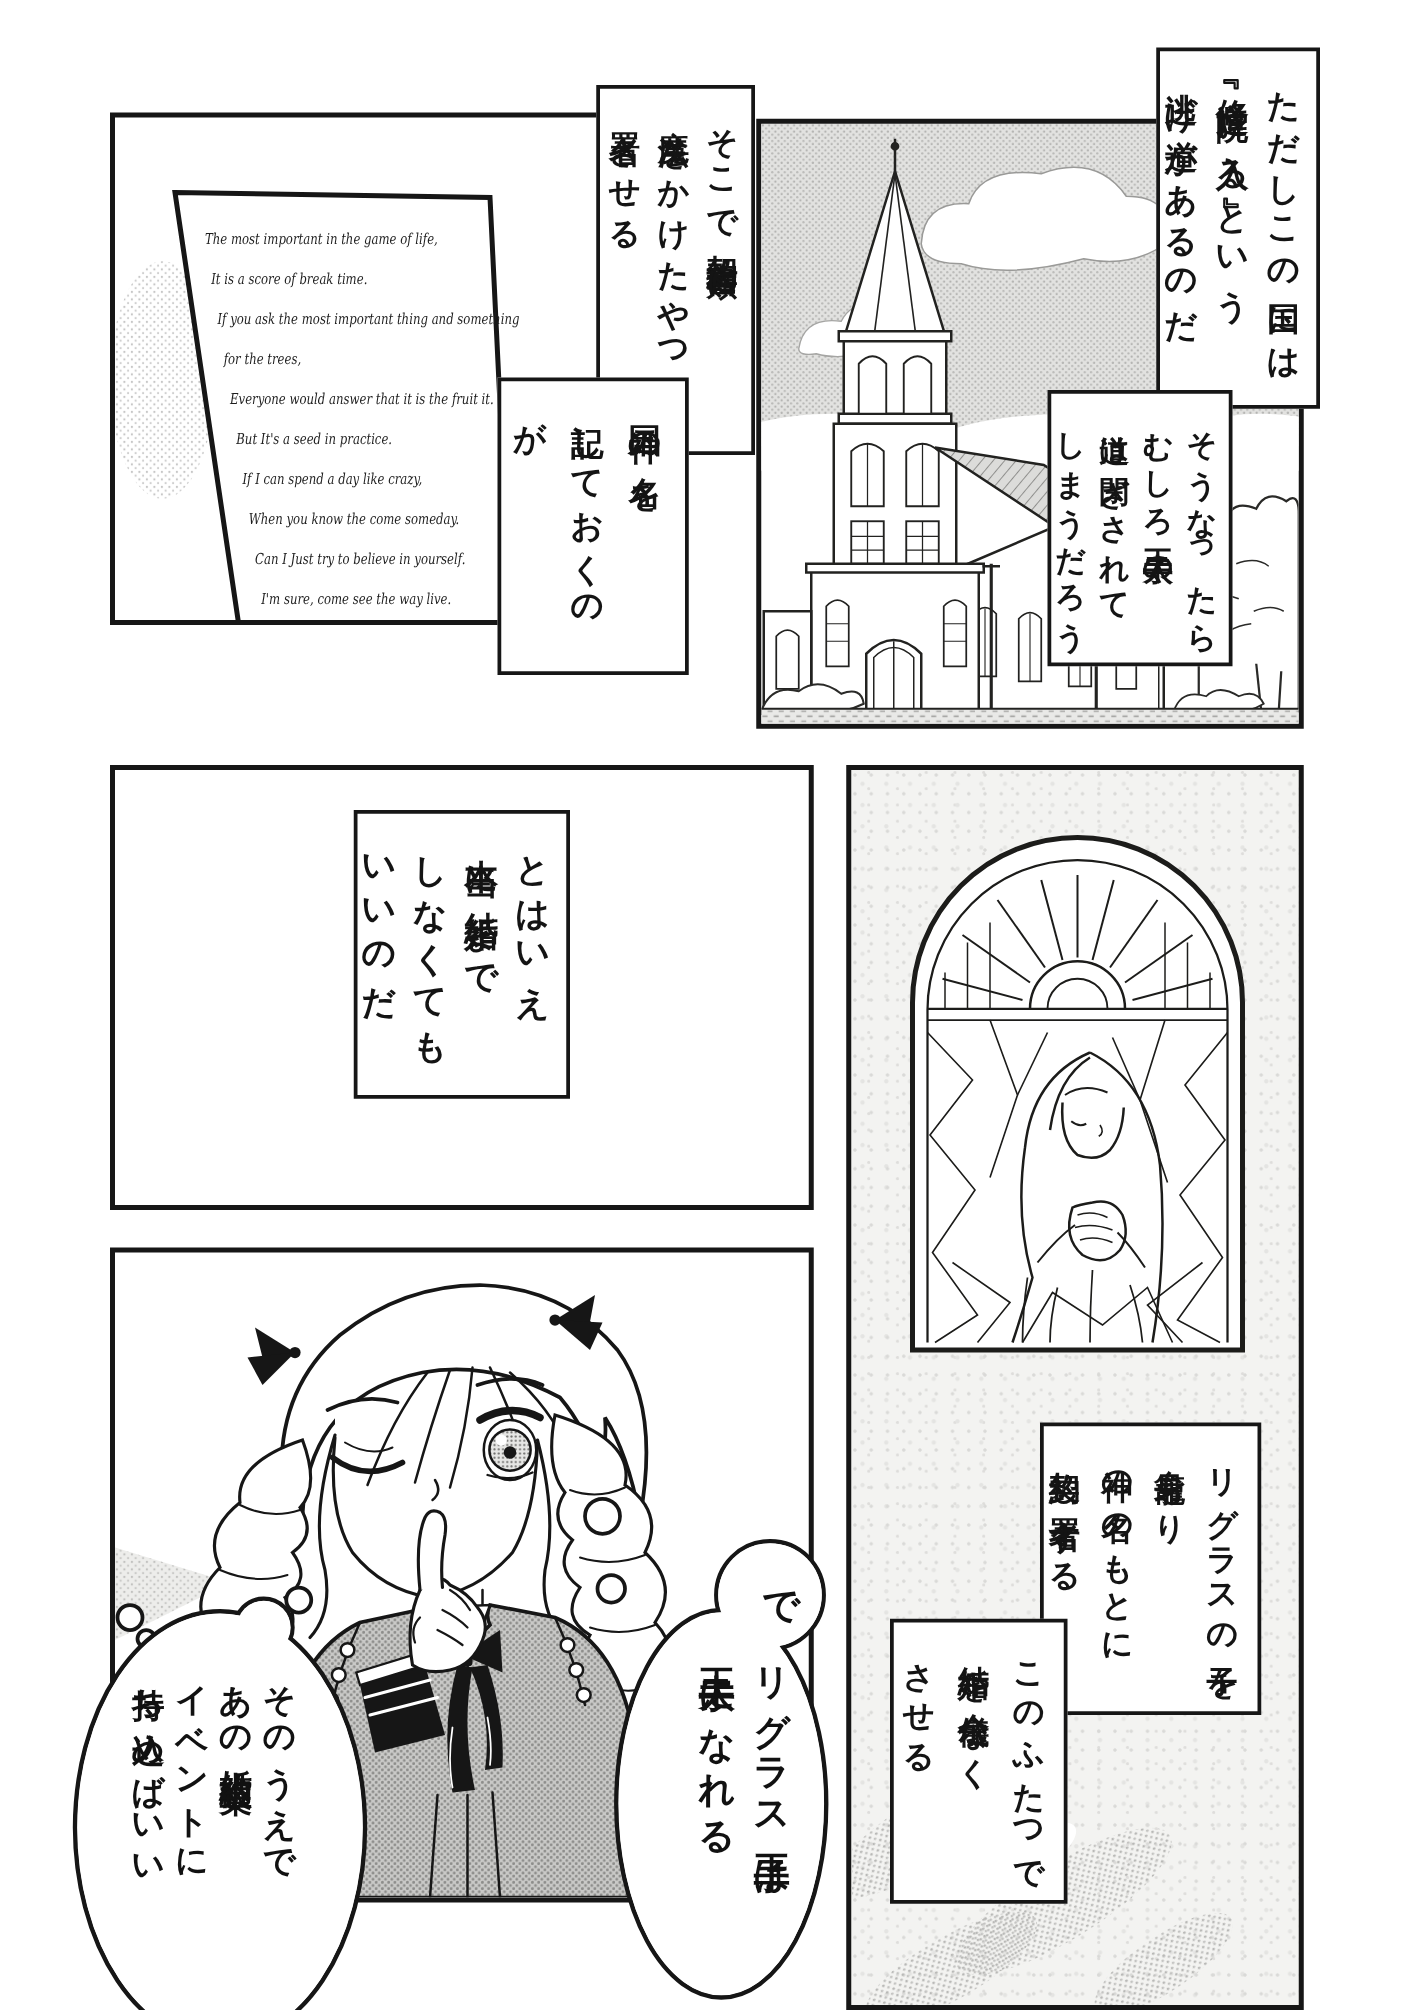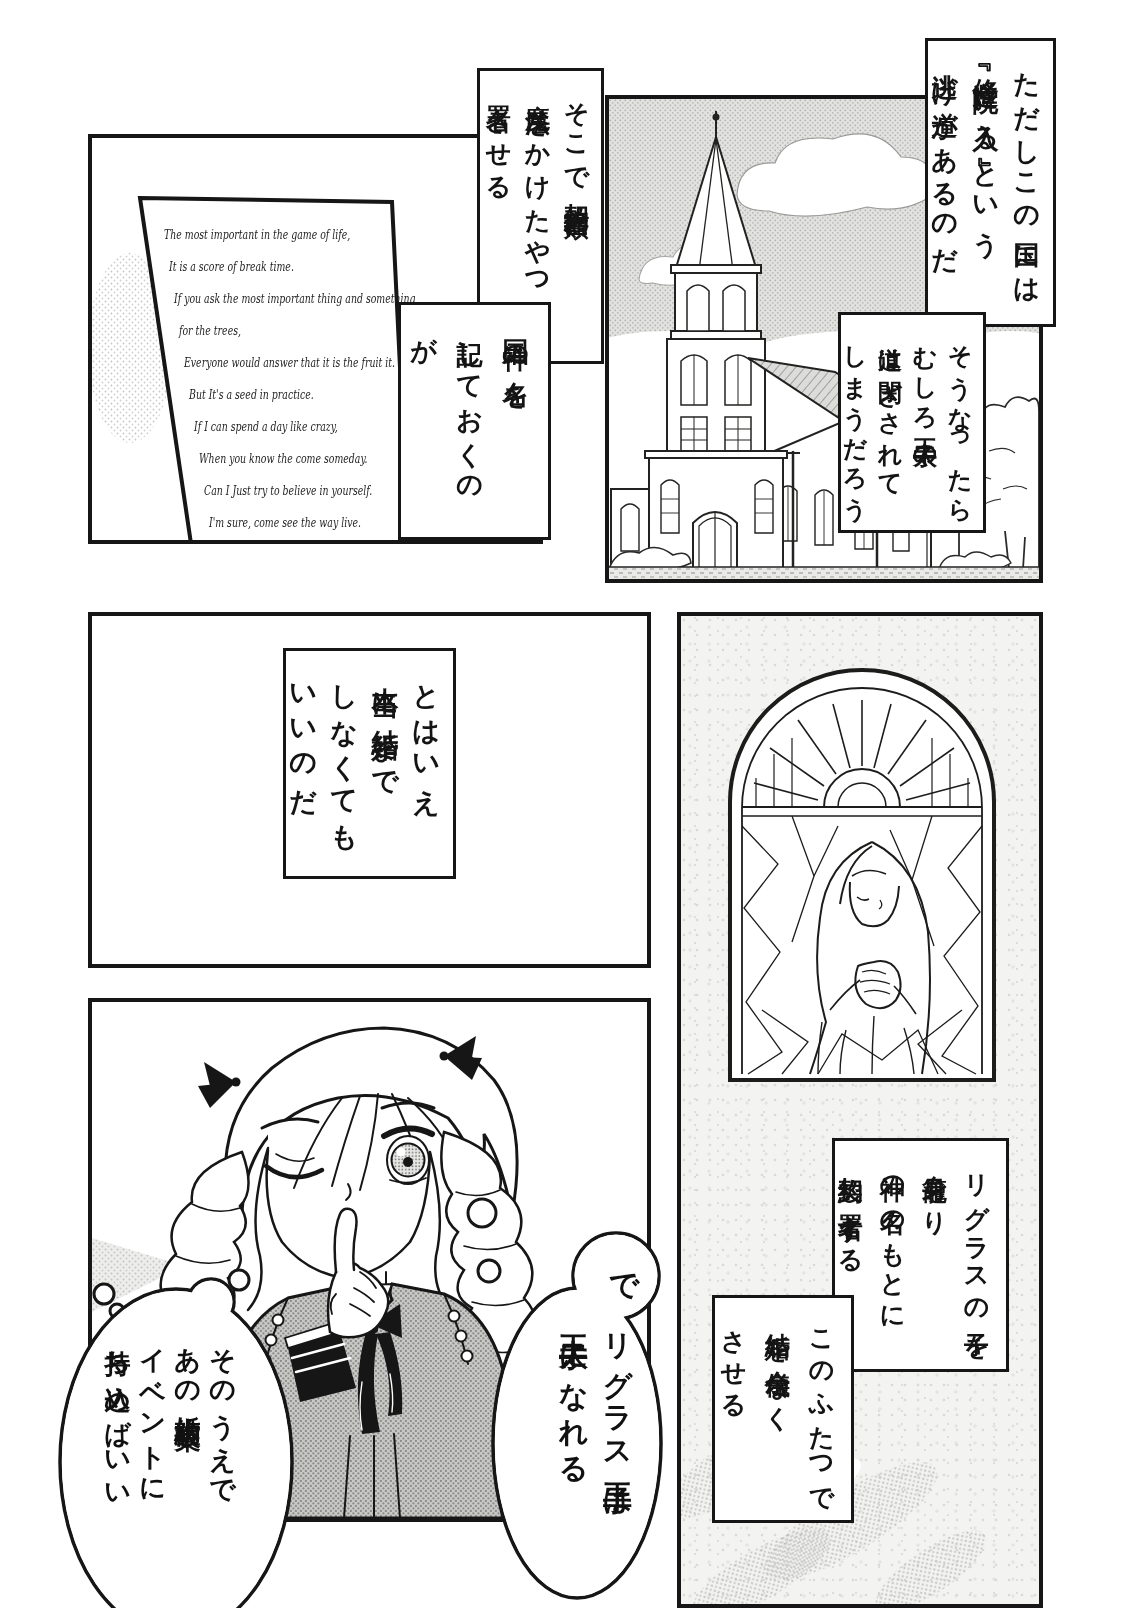--- a/index.html
+++ b/index.html
@@ -42,21 +42,21 @@
       radial-gradient(circle at 3px 4px,  #d9d9d7 1px, transparent 1.7px),
       radial-gradient(circle at 9px 11px, #e4e4e2 1.3px, transparent 2.1px),
       radial-gradient(circle at 14px 2px, #dedddb 0.9px, transparent 1.5px);
     background-size:13px 15px,19px 17px,23px 13px;
   }
   #bubble-overlay{position:absolute;left:0;top:0;z-index:50;pointer-events:none;}
 </style>
 </head>
 <body>
 
-<div class="panel" style="left:88px;top:90px;width:455px;height:410px;margin-top:44px;">
+<div class="panel" style="left:88px;top:90px;width:455px;height:410px;">
   <svg width="447" height="475" viewBox="0 0 447 475">
     <defs>
       <pattern id="ptLightA" width="6" height="6" patternUnits="userSpaceOnUse">
         <circle cx="1.5" cy="1.5" r="0.9" fill="#c6c6c6"></circle>
           <circle cx="4.5" cy="4.5" r="0.9" fill="#cfcfcf"></circle>
       </pattern>
     </defs>
     <ellipse cx="38" cy="210" rx="42" ry="95" fill="url(#ptLightA)"></ellipse>
     <polygon points="48,60 300,64 318,436 102,426" fill="#ffffff" stroke="#161616" stroke-width="4"></polygon>
   </svg>

